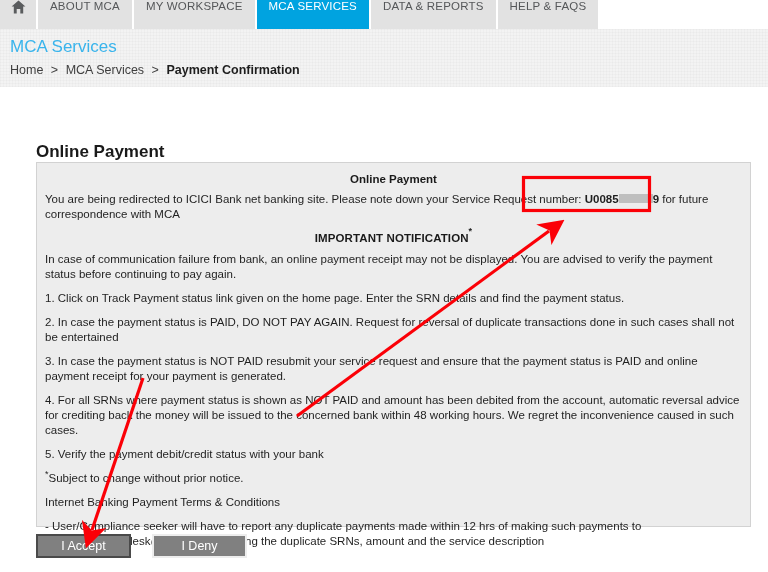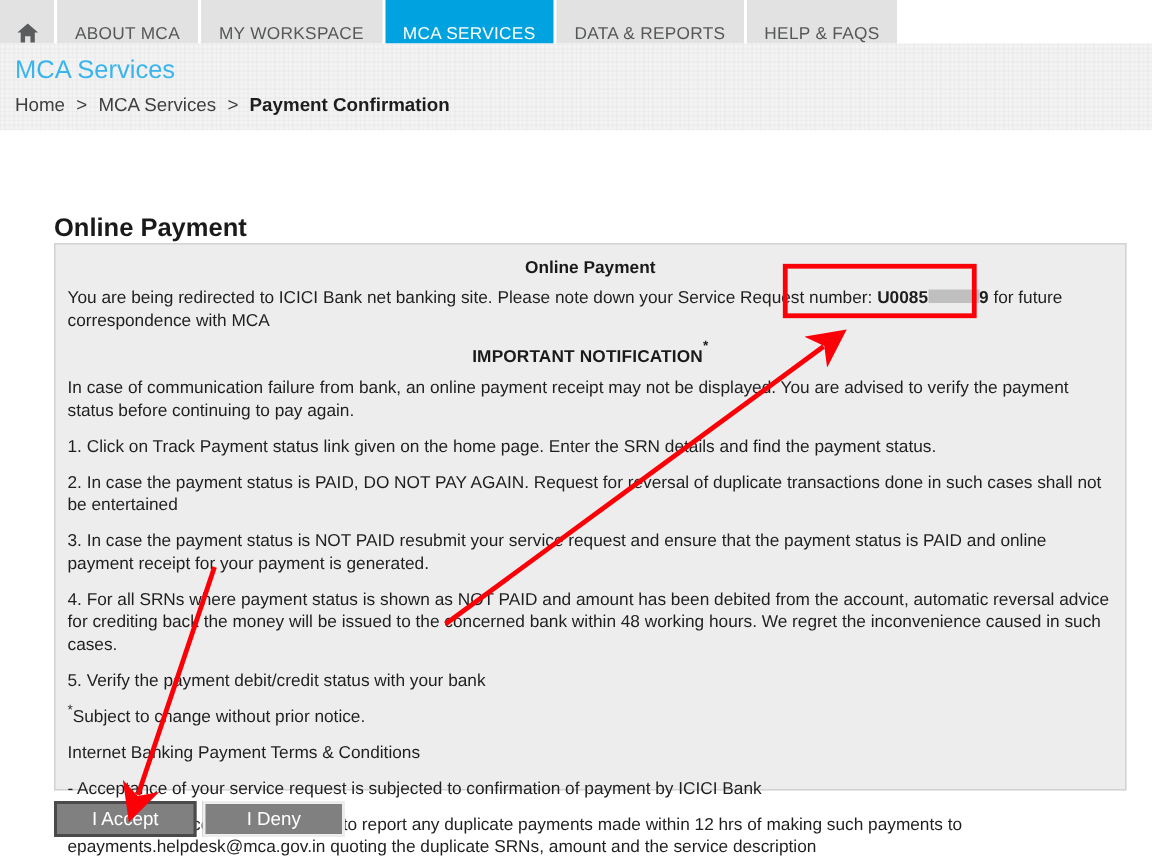--- a/index.html
+++ b/index.html
@@ -32,21 +32,21 @@
     display: flex;
     align-items: stretch;
     box-sizing: border-box;
   }
   .navcell {
     background: #e2e2e2;
     color: #555759;
     font-size: 11.5px;
     letter-spacing: .2px;
     display: flex;
-    align-items: flex-end;
+    align-items: flex-start;
     justify-content: center;
     margin-right: 2px;
     box-sizing: border-box;
     white-space: nowrap;
     padding: 0 12px;
     cursor: pointer;
   }
   .navcell.home {
     width: 36px;
     padding: 0;
@@ -165,21 +165,21 @@
     vertical-align: super;
     line-height: 0;
   }
 
   
   .btnrow {
     position: absolute;
     left: 36px;
     top: 412px;
     display: flex;
-    gap: 4px;
+    gap: 21px;
   }
   .btn {
     background: #808080;
     color: #ffffff;
     border: 2px solid #4a4a4a;
     font-size: 12.5px;
     padding: 3px 0;
     width: 95px;
     text-align: center;
     cursor: pointer;
@@ -259,21 +259,20 @@
       <p>In case of communication failure from bank, an online payment receipt may not be displayed. You are advised to verify the payment status before continuing to pay again.</p>
       <p>1. Click on Track Payment status link given on the home page. Enter the SRN details and find the payment status.</p>
       <p>2. In case the payment status is PAID, DO NOT PAY AGAIN. Request for reversal of duplicate transactions done in such cases shall not be entertained</p>
       <p>3. In case the payment status is NOT PAID resubmit your service request and ensure that the payment status is PAID and online payment receipt for your payment is generated.</p>
       <p>4. For all SRNs where payment status is shown as NOT PAID and amount has been debited from the account, automatic reversal advice for crediting back the money will be issued to the concerned bank within 48 working hours. We regret the inconvenience caused in such cases.</p>
       <p>5. Verify the payment debit/credit status with your bank</p>
 
       <p><span class="lead-star">*</span><span>Subject to change without prior notice.</span></p>
 
       <p>Internet Banking Payment Terms &amp; Conditions</p>
-      <p>- Acceptance of your service request is subjected to confirmation of payment by ICICI Bank</p>
       <p>- User/Compliance seeker will have to report any duplicate payments made within 12 hrs of making such payments to epayments.helpdesk@mca.gov.in quoting the duplicate SRNs, amount and the service description</p>
 
     </div>
 
     <div class="btnrow">
       <button class="btn accept" type="button">I Accept</button>
       <button class="btn deny" type="button">I Deny</button>
     </div>
   </div>
 

